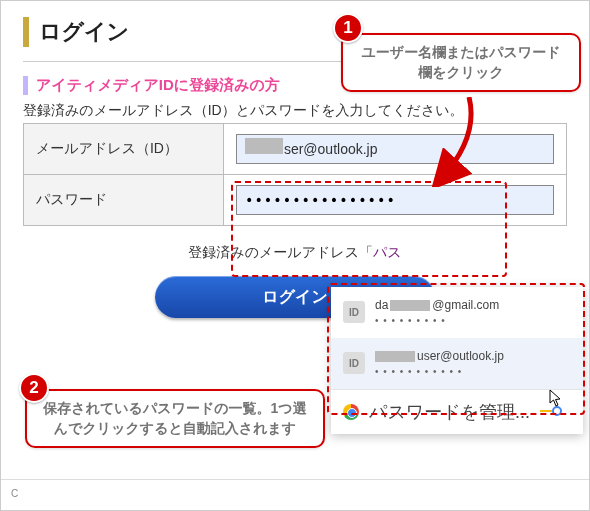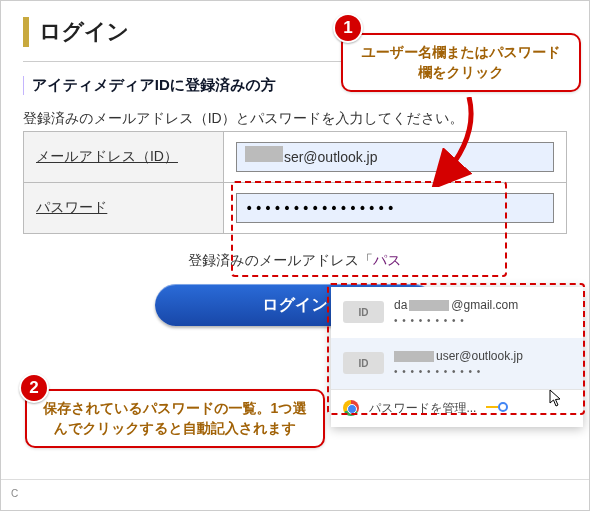--- a/index.html
+++ b/index.html
@@ -21,44 +21,43 @@
     font-weight: bold;
     border-left: 6px solid #c8a93e;
     padding-left: 10px;
     margin: 0 0 14px 0;
     color: #222;
   }
   .hr { border-top: 1px solid #ccc; margin-bottom: 14px; }
   .sub-title {
     font-size: 15px;
     font-weight: bold;
-    color: #0f172a;
-    border-left: 1px solid #c4b5fd;
+    color: #ec4899;
+    border-left: 5px solid #c4b5fd;
     padding-left: 8px;
-    margin-bottom: 12px;
+    margin-bottom: 4px;
   }
   .instruction {
     font-size: 14px;
     line-height: 1.6;
     margin-bottom: 2px;
   }
   table.form {
     width: 100%;
     border-collapse: collapse;
   }
   table.form td {
     border: 1px solid #bbb;
     padding: 10px 12px;
     background: #f3f3f3;
     font-size: 14px;
     vertical-align: middle;
   }
   table.form td.label {
     width: 200px;
-    text-decoration: underline;
   }
   table.form td.field {
     background: #fff;
     position: relative;
   }
   .input {
     width: 100%;
     height: 30px;
     padding: 4px 8px;
     font-size: 14px;
@@ -128,21 +127,21 @@
   }
   .af-item {
     display: flex;
     align-items: center;
     gap: 10px;
     padding: 10px 12px;
     cursor: pointer;
   }
   .af-item.hover { background: #eef3fb; }
   .af-icon {
-    width: 41px; height: 22px;
+    width: 22px; height: 22px;
     border-radius: 3px;
     background: #ddd;
     display: flex;
     align-items: center;
     justify-content: center;
     font-size: 10px;
     font-weight: bold;
     color: #777;
   }
   .af-text { flex: 1; font-size: 12px; color: #444; line-height: 1.4; }
@@ -153,21 +152,21 @@
     background: #bbb;
     vertical-align: middle;
   }
   .af-text .dots { letter-spacing: 1px; color: #666; font-size: 10px; }
   .af-divider { border-top: 1px solid #e4e4e4; }
   .af-manage {
     display: flex;
     align-items: center;
     gap: 10px;
     padding: 10px 12px;
-    font-size: 12px;
+    font-size: 18px;
     color: #444;
   }
   .chrome-icon {
     width: 16px; height: 16px;
     border-radius: 50%;
     background: conic-gradient(#ea4335 0 120deg, #34a853 120deg 240deg, #fbbc05 240deg 360deg);
     position: relative;
   }
   .chrome-icon::after {
     content: "";
@@ -222,21 +221,21 @@
     border: 2px solid #fff;
     box-shadow: 0 1px 2px rgba(0,0,0,0.3);
   }
   .callout .bubble {
     background: #fff;
     border: 2.5px solid #d40000;
     border-radius: 10px;
     padding: 8px 12px;
     font-size: 14px;
     font-weight: bold;
-    color: #a16207;
+    color: #737373;
     text-align: center;
     line-height: 1.4;
     box-shadow: 0 1px 3px rgba(0,0,0,0.15);
   }
   .callout-1 { top: 32px; right: 8px; width: 240px; }
   .callout-1 .num { left: -8px; top: -20px; }
   .callout-2 { top: 388px; left: 24px; width: 300px; }
   .callout-2 .num { left: -6px; top: -16px; }
 
   

